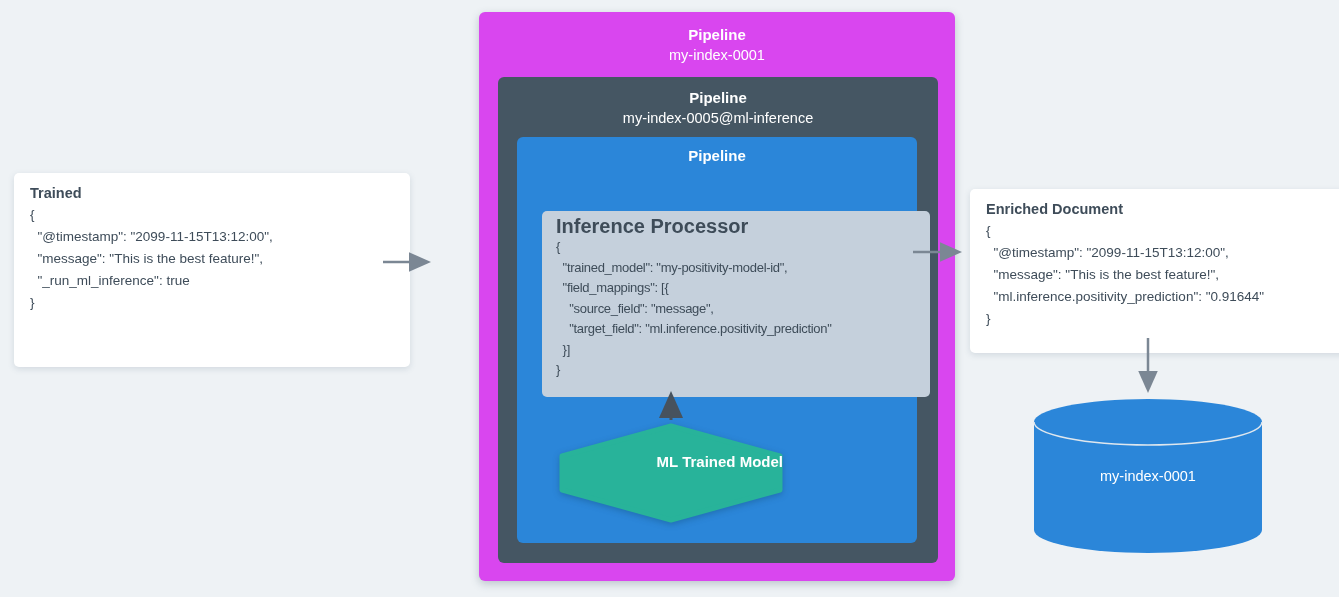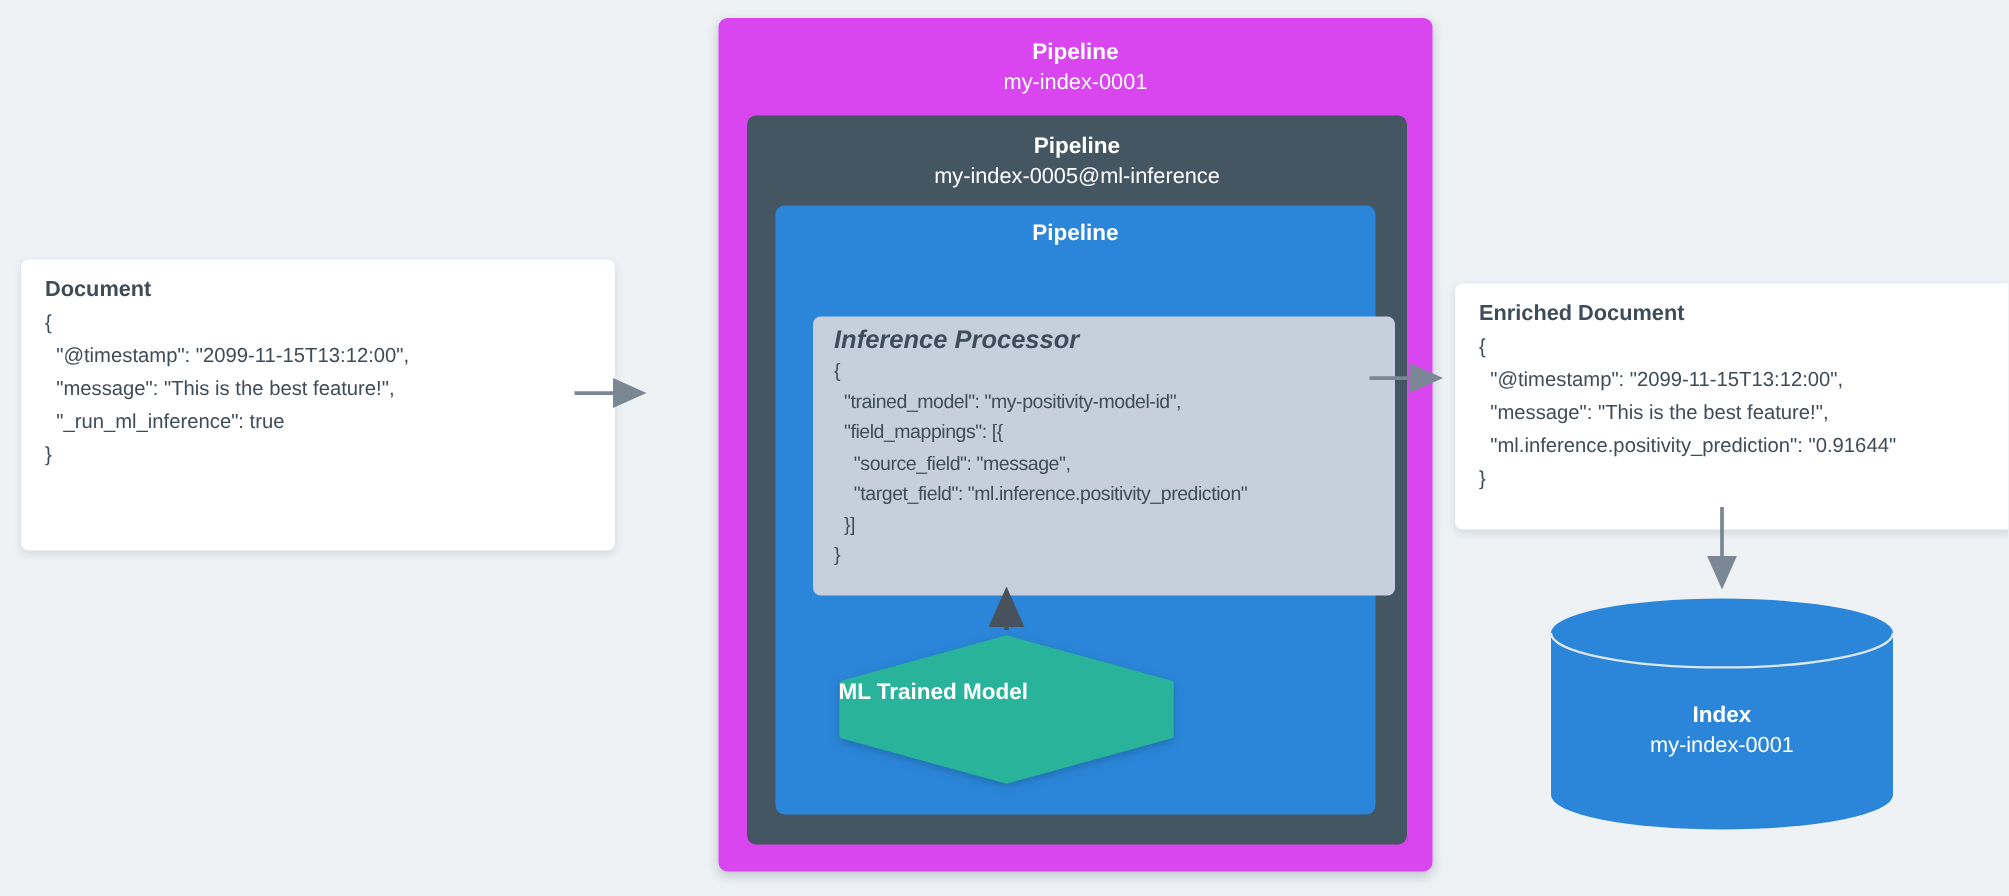--- a/index.html
+++ b/index.html
@@ -53,29 +53,29 @@
   .box-head .n { font-size: 14.5px; line-height: 21px; }
 
   .processor-box {
     position: absolute;
     left: 25px; top: 74px; width: 360px; height: 176px;
     background: #c5d0dc;
     border-radius: 5px;
     padding: 5px 14px;
     color: #3e4c59;
   }
-  .processor-box .card-title { font-size: 17px; line-height: 21px; font-style: italic; }
+  .processor-box .card-title { font-size: 20px; line-height: 21px; }
   .processor-box .code-line { font-size: 13px; line-height: 20.5px; letter-spacing: -0.3px; }
 
   .abs-svg { position: absolute; }
   .hex-shadow { filter: drop-shadow(0 2px 3px rgba(0,40,60,0.25)); }
 
   .hex-label {
     position: absolute; left: 559px; top: 451px; width: 224px;
-    text-align: left; color: #ffffff;
+    text-align: right; color: #ffffff;
   }
   .hex-label .t { font-weight: bold; font-size: 15px; line-height: 21px; }
   .hex-label .n { font-size: 14.5px; line-height: 21px; }
 
   .cyl-label {
     position: absolute; left: 1032px; top: 466px; width: 232px;
     text-align: center; color: #ffffff;
   }
   .cyl-label .t { font-weight: bold; font-size: 15px; line-height: 21px; }
   .cyl-label .n { font-size: 14.5px; line-height: 21px; }
@@ -84,21 +84,21 @@
     position: absolute; left: 0; top: 0;
     pointer-events: none;
   }
 </style>
 </head>
 <body>
 
 <div class="canvas">
 
   <div class="card doc-card">
-    <div class="card-title">Document</div>
+    <div class="card-title">Trained</div>
     <div class="code-line">{</div>
     <div class="code-line">  "@timestamp": "2099-11-15T13:12:00",</div>
     <div class="code-line">  "message": "This is the best feature!",</div>
     <div class="code-line">  "_run_ml_inference": true</div>
     <div class="code-line">}</div>
   </div>
 
   <div class="pipe-box outer-box">
     <div class="box-head">
       <div class="t">Pipeline</div>
@@ -145,21 +145,20 @@
     <div class="code-line">  "ml.inference.positivity_prediction": "0.91644"</div>
     <div class="code-line">}</div>
   </div>
 
   <svg class="abs-svg" style="left:1032px; top:397px;" width="232" height="160" viewBox="0 0 232 160">
     <path d="M2,25 L2,133 A114,23 0 0 0 230,133 L230,25 Z" fill="#2b86d9"></path>
     <ellipse cx="116" cy="25" rx="114" ry="23" fill="#2b86d9"></ellipse>
     <path d="M2,25 A114,23 0 0 0 230,25" fill="none" stroke="#dfe7ee" stroke-width="1.5"></path>
   </svg>
   <div class="cyl-label">
-    <div class="t">Index</div>
     <div class="n">my-index-0001</div>
   </div>
 
   <svg class="overlay" width="1339" height="597" viewBox="0 0 1339 597">
     <defs>
       <marker id="ah-gray" markerWidth="9" markerHeight="8" refX="7" refY="4" orient="auto">
         <path d="M0,0 L9,4 L0,8 Z" fill="#7b8794"></path>
       </marker>
       <marker id="ah-dark" markerWidth="9" markerHeight="8" refX="7" refY="4" orient="auto">
         <path d="M0,0 L9,4 L0,8 Z" fill="#47525d"></path>

